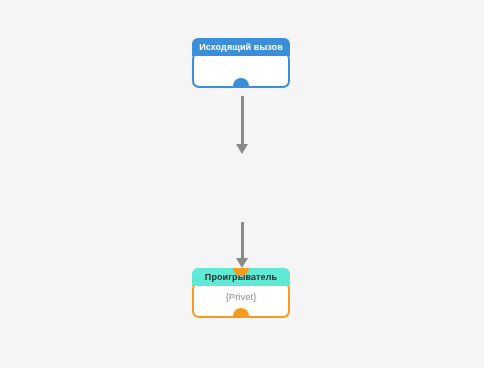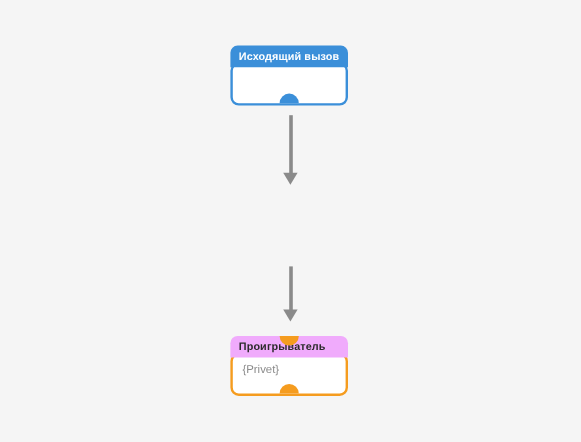--- a/index.html
+++ b/index.html
@@ -11,20 +11,21 @@
     height: 368px;
     background: #f5f5f5;
     font-family: "Liberation Sans", sans-serif;
     overflow: hidden;
   }
 
   #canvas {
     position: relative;
     width: 484px;
     height: 345px;
+    text-align: center;
   }
 
   
   .node {
     position: absolute;
     width: 98px;
     box-sizing: border-box;
   }
 
   .node-header {
@@ -77,21 +78,21 @@
 
   
   .node-blue   .node-header { background: #3b8fd9; color: #ffffff; }
   .node-blue   .node-body   { border-color: #3b8fd9; }
   .node-blue   .dot         { background: #3b8fd9; }
 
   .node-purple .node-header { background: #a63a75; color: #ffffff; }
   .node-purple .node-body   { border-color: #a63a75; }
   .node-purple .dot         { background: #a63a75; }
 
-  .node-orange .node-header { background: #f0abfc; color: #2b2b2b; margin-top: 12px; }
+  .node-orange .node-header { background: #5eead4; color: #2b2b2b; }
   .node-orange .node-body   { border-color: #f59c1f; }
   .node-orange .dot         { background: #f59c1f; }
 
   
   .edge {
     position: absolute;
     left: 50%;
     z-index: 0;
   }
   .edge-line {

